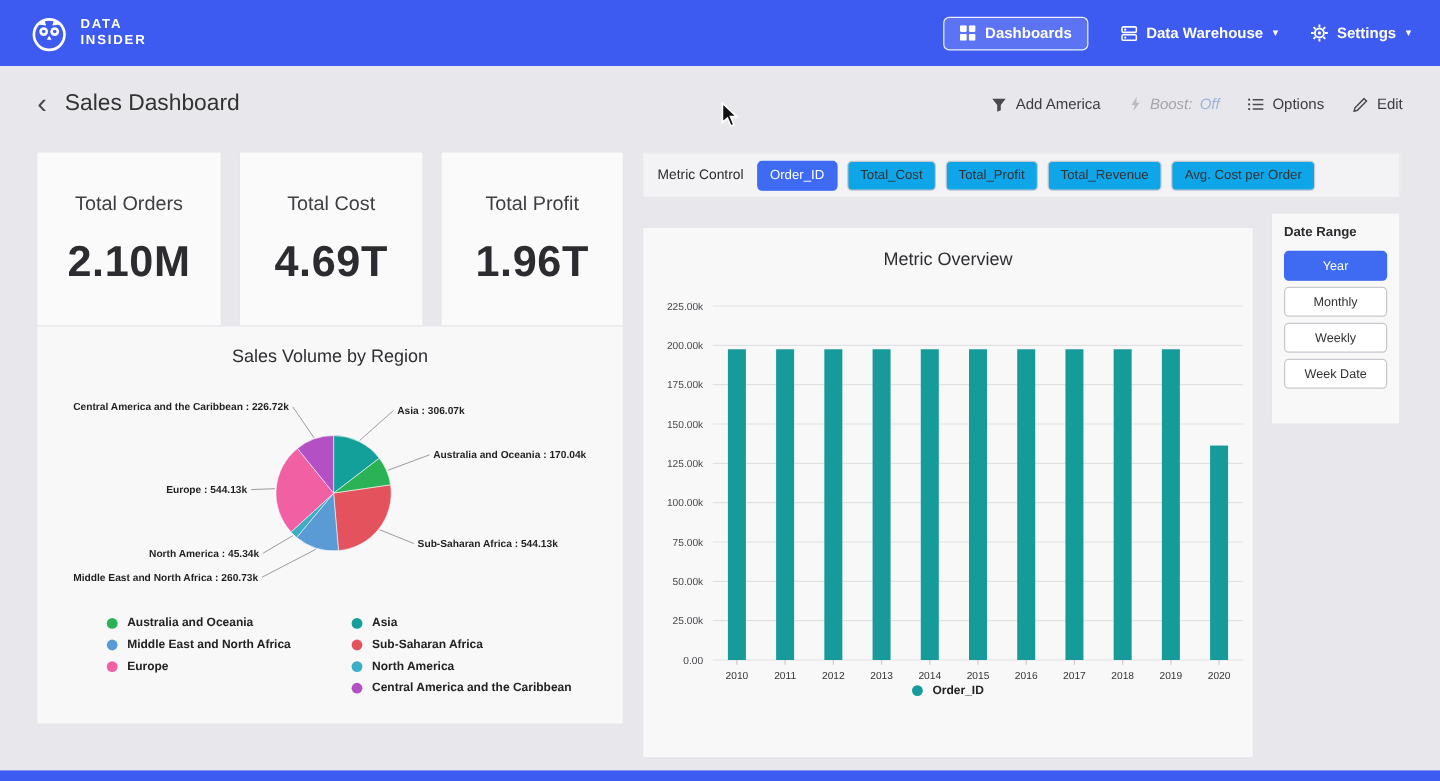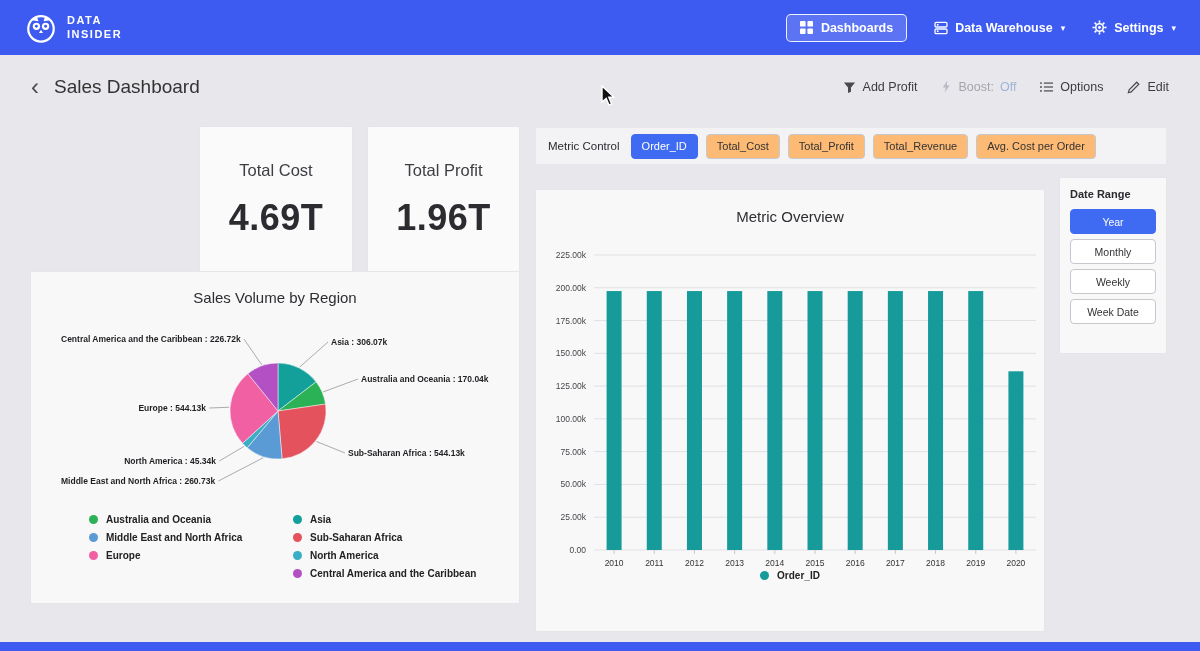--- a/index.html
+++ b/index.html
@@ -27,21 +27,21 @@
 
   
   .page-header { position:absolute; top:55px; left:0; right:0; height:64px;
     display:flex; align-items:center; padding:0 31px; }
   .back-btn { background:none; border:none; font-size:24px; line-height:1; color:#4a4a4f;
     cursor:pointer; margin-right:15px; font-family:inherit; }
   .page-title { font-size:19px; font-weight:500; color:#333; }
   .header-actions { margin-left:auto; display:flex; align-items:center; }
   .hdr-btn { display:flex; align-items:center; gap:7px; background:none; border:none;
     font-size:12.5px; color:#3c3c41; margin-left:24px; cursor:pointer; font-family:inherit; }
-  .hdr-boost { display:flex; gap:6px; margin-left:24px; cursor:pointer; }
+  .hdr-boost { display:flex; gap:6px; margin-left:24px; cursor:pointer;font-style:italic; }
   .boost-label { font-size:12.5px; color:#a4a4ac; }
   .boost-state { font-size:12.5px; color:#9fb4d8; }
 
   
   .card { position:absolute; background:#f8f8f9; border:1px solid #e6e6ea; border-radius:2px; }
   .kpi-card { position:absolute; background:#fafafb; border:1px solid #e6e6ea; border-radius:2px;
     display:flex; flex-direction:column; align-items:center; justify-content:center; gap:17px; }
   .kpi-1 { left:30px; top:126px; width:155px; height:147px; }
   .kpi-2 { left:199px; top:126px; width:154px; height:147px; }
   .kpi-3 { left:367px; top:126px; width:153px; height:147px; }
@@ -56,21 +56,21 @@
   .pie-legend { display:flex; padding-left:58px; margin-top:10px; }
   .legend-col:first-child { width:204px; }
   .legend-item { display:flex; align-items:center; gap:8px; font-size:10px; font-weight:700;
     color:#222; margin-bottom:7px; cursor:pointer; }
   .legend-dot { width:9px; height:9px; border-radius:50%; flex:0 0 auto; }
 
   .metric-bar { position:absolute; left:535px; top:127px; width:632px; height:38px;
     background:#f3f3f6; border:1px solid #e8e8ec; display:flex; align-items:center; padding:0 12px; }
   .metric-label { font-size:11.5px; color:#2b2b2f; margin-right:11px; }
   .btn-row { display:flex; align-items:center; }
-  .pill-btn { height:25px; padding:0 10px; background:#fdba74; border:1px solid #c7c7ce; border-radius:4px;
+  .pill-btn { height:25px; padding:0 10px; background:#0ea5e9; border:1px solid #c7c7ce; border-radius:4px;
     font-size:11px; color:#333; margin-right:8px; cursor:pointer; font-family:inherit; }
   .pill-btn.selected { background:var(--accent,#3e6bf2); color:#fff; border-color:var(--accent,#3e6bf2); }
 
   .bar-card { left:535px; top:189px; width:510px; height:443px; }
   .bar-card .card-title { margin-top:18px; }
   #bar-svg { display:block; width:510px; height:335px; margin-top:10px; }
   .bar-legend { display:flex; justify-content:center; margin-top:0; }
   .bar-legend .legend-item { margin-bottom:0; }
 
   .range-card { left:1059px; top:177px; width:108px; height:177px; padding:10px; }
@@ -152,21 +152,21 @@
   </header>
 
   <div class="page-header">
     <button class="back-btn">‹</button>
     <h1 class="page-title">Sales Dashboard</h1>
     <div class="header-actions">
       <button class="hdr-btn">
         <svg width="13" height="13" viewBox="0 0 14 14">
           <path d="M1 1.5h12L8.6 7v4.6L5.4 13V7Z" fill="#49494e"></path>
         </svg>
-        <span>Add Profit</span>
+        <span>Add America</span>
       </button>
       <div class="hdr-boost">
         <svg width="11" height="13" viewBox="0 0 12 14">
           <path d="M6.8 0.5 2 8h3L4 13.5 9.5 6h-3Z" fill="#b9bcc6"></path>
         </svg>
         <span class="boost-label">Boost:</span>
         <span class="boost-state">Off</span>
       </div>
       <button class="hdr-btn">
         <svg width="13" height="12" viewBox="0 0 15 12">
@@ -185,20 +185,24 @@
       </button>
       <button class="hdr-btn">
         <svg width="13" height="13" viewBox="0 0 14 14">
           <path d="M10.5 1.3 12.7 3.5 4.5 11.7 1.5 12.5 2.3 9.5Z" fill="none" stroke="#49494e" stroke-width="1.3"></path>
         </svg>
         <span>Edit</span>
       </button>
     </div>
   </div>
 
+  <div class="kpi-card kpi-1">
+    <div class="kpi-label">Total Orders</div>
+    <div class="kpi-value">2.10M</div>
+  </div>
   <div class="kpi-card kpi-2">
     <div class="kpi-label">Total Cost</div>
     <div class="kpi-value">4.69T</div>
   </div>
   <div class="kpi-card kpi-3">
     <div class="kpi-label">Total Profit</div>
     <div class="kpi-value">1.96T</div>
   </div>
 
   <section class="card pie-card">

